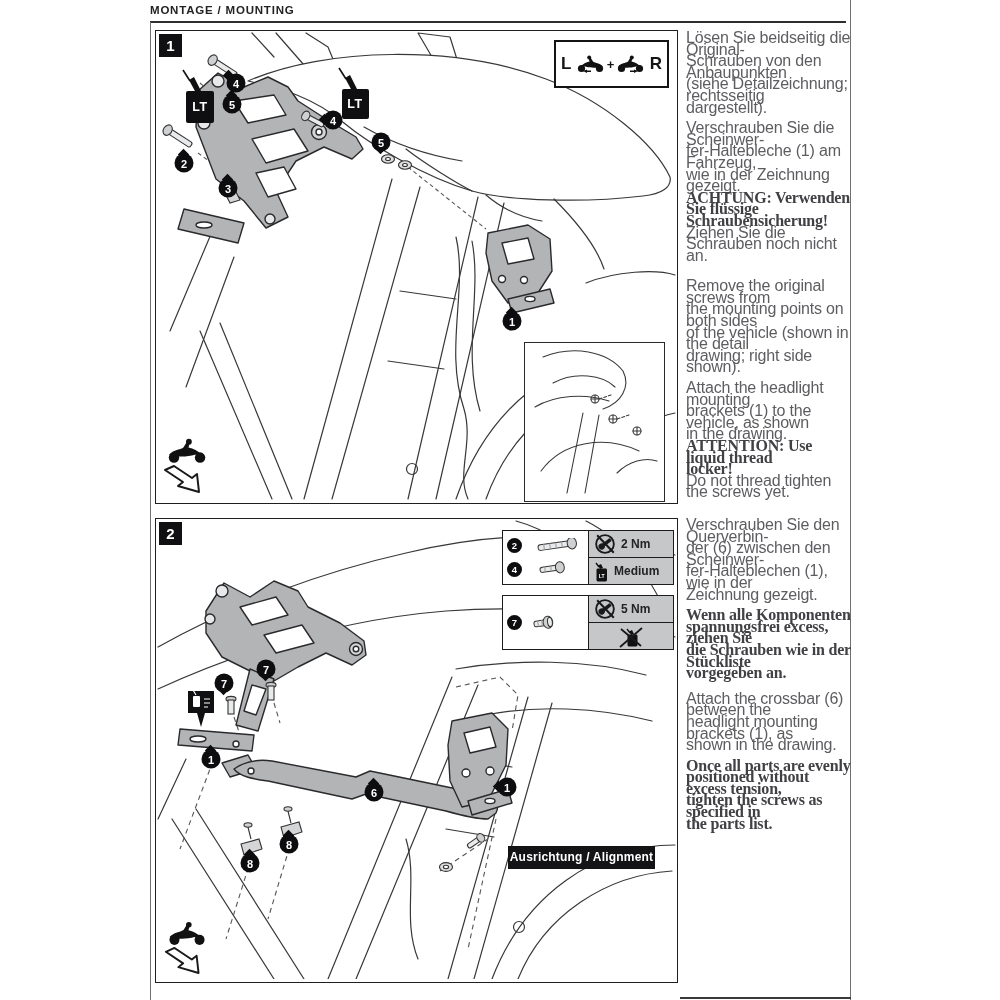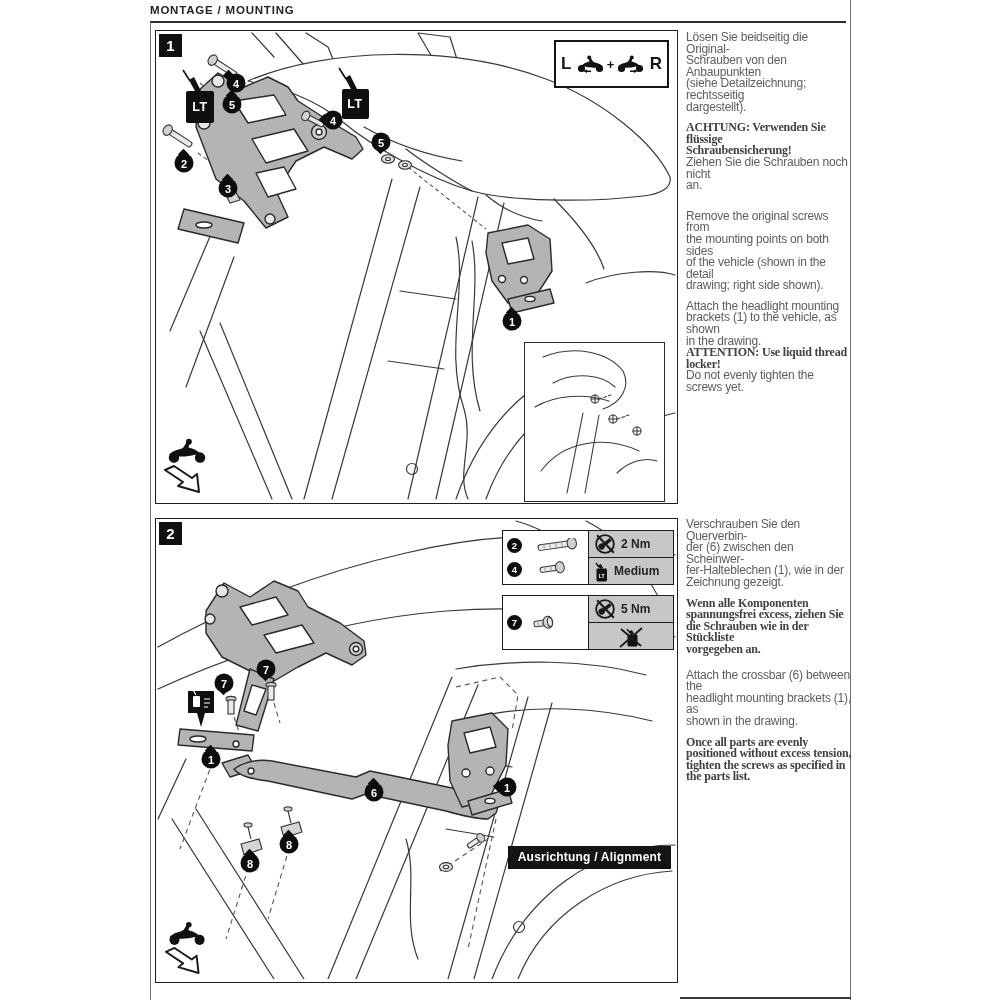--- a/index.html
+++ b/index.html
@@ -24,39 +24,39 @@
   .lt-label{position:absolute;color:#fff;font-weight:bold;font-size:12.5px;letter-spacing:.5px;z-index:7;
        text-align:center;transform:translate(-50%,-50%);}
   .lrbox{position:absolute;left:398px;top:9px;width:115px;height:48px;border:2.4px solid #141416;
        background:#fff;display:flex;align-items:center;justify-content:space-between;padding:0 5px;
        box-sizing:border-box;z-index:7;}
   .lrbox .letter{font-size:17px;font-weight:bold;color:#141416;}
   .lrbox .plus{font-size:13px;font-weight:bold;color:#141416;margin:0 -2px;}
   .inset{position:absolute;left:368px;top:311px;width:139px;height:158px;border:1.5px solid #2a2a2c;
        background:#fff;z-index:5;}
   .moto-dir{position:absolute;z-index:6;}
-  .textcol{position:absolute;left:686px;width:166px;font-size:12px;line-height:11.6px;
+  .textcol{position:absolute;left:686px;width:166px;font-size:16px;line-height:11.6px;
        letter-spacing:-.2px;color:#5d5d61;}
   #textcol1{top:32px;} #textcol2{top:519px;}
   .para{white-space:pre-line;margin:0 0 9px 0;}
   .para.tight{margin-bottom:0;}
   .para.bold{font-weight:bold;color:#414145;margin-bottom:0;font-family:Liberation Serif, serif;}
   .lang-gap1{height:19px;} .lang-gap2{height:14px;}
   .tqbox{position:absolute;width:172px;height:55px;border:1.6px solid #1c1c1e;background:#fff;
        display:flex;z-index:7;box-sizing:border-box;}
   #tqbox1{left:346px;top:11px;} #tqbox2{left:346px;top:76px;}
   .tq-left{width:86px;border-right:1.6px solid #1c1c1e;display:flex;flex-direction:column;
        justify-content:space-around;padding:3px 4px;box-sizing:border-box;background:#fff;}
   .tq-item{display:flex;align-items:center;gap:4px;}
   .tq-right{flex:1;display:flex;flex-direction:column;}
   .tq-cell{flex:1;background:#c6c7c9;display:flex;align-items:center;gap:4px;padding:0 4px;box-sizing:border-box;}
   .tq-cell + .tq-cell{border-top:1.4px solid #1c1c1e;}
   .tq-cell .lbl{font-size:12px;font-weight:bold;color:#232325;white-space:nowrap;}
   .tq-cell.centered{justify-content:center;}
-  .altable{position:absolute;left:352px;top:327px;width:163px;border:1.7px solid #111;background:#fff;
+  .altable{position:absolute;left:352px;top:327px;width:147px;border:1.7px solid #111;background:#fff;
        z-index:7;box-sizing:border-box;}
   .altable .hdr{background:#141416;color:#fff;font-weight:bold;font-size:12px;text-align:center;
        height:21px;line-height:21px;letter-spacing:.2px;}
   .alrow{display:grid;grid-template-columns:50px 56px 1fr;height:56px;border-top:1.4px solid #111;}
   .alcell{display:flex;align-items:center;justify-content:center;border-left:1.4px solid #111;}
   .alcell:first-child{border-left:none;font-weight:bold;font-size:13px;color:#1b1b1d;}
   .bottom-rule{position:absolute;left:680px;top:997px;width:171px;height:2px;background:#3a3a3c;}
 </style>
 </head>
 <body>
@@ -462,35 +462,38 @@
       <path d="M4,34 L22,46 L17,50 L38,56 L36,38 L31,42 L13,30 Z" fill="#fff" stroke="#1a1a1c" stroke-width="2" stroke-linejoin="round"></path>
     </svg>
   </div>
 </section>
 
 <div class="textcol" id="textcol1">
   <div class="para">Lösen Sie beidseitig die Original-
 Schrauben von den Anbaupunkten
 (siehe Detailzeichnung; rechtsseitig
 dargestellt).</div>
+  <div class="para tight">Verschrauben Sie die Scheinwer-
+fer-Haltebleche (1) am Fahrzeug,
+wie in der Zeichnung gezeigt.</div>
   <div class="para bold">ACHTUNG: Verwenden Sie flüssige
 Schraubensicherung!</div>
   <div class="para tight">Ziehen Sie die Schrauben noch nicht
 an.</div>
   <div class="lang-gap1"></div>
   <div class="para">Remove the original screws from
 the mounting points on both sides
 of the vehicle (shown in the detail
 drawing; right side shown).</div>
   <div class="para tight">Attach the headlight mounting
 brackets (1) to the vehicle, as shown
 in the drawing.</div>
   <div class="para bold">ATTENTION: Use liquid thread
 locker!</div>
-  <div class="para tight">Do not evenly tighten the screws yet.</div>
+  <div class="para tight">Do not thread tighten the screws yet.</div>
 </div>
 
 <div class="textcol" id="textcol2">
   <div class="para">Verschrauben Sie den Querverbin-
 der (6) zwischen den Scheinwer-
 fer-Halteblechen (1), wie in der
 Zeichnung gezeigt.</div>
   <div class="para bold">Wenn alle Komponenten
 spannungsfrei excess, ziehen Sie
 die Schrauben wie in der Stückliste

